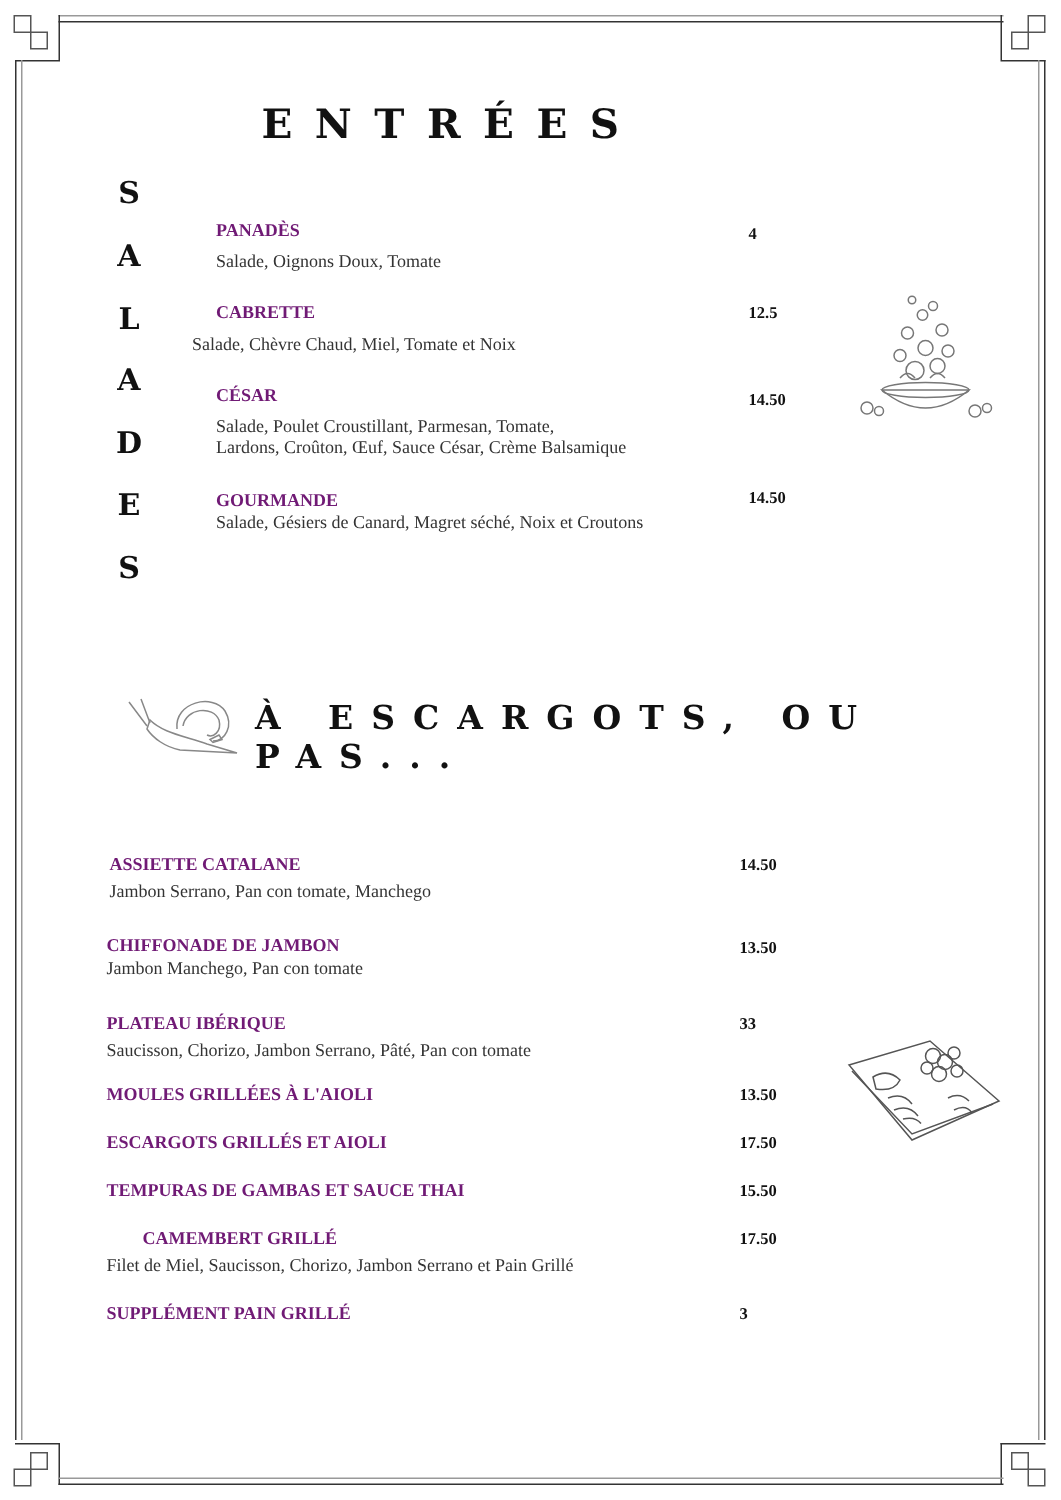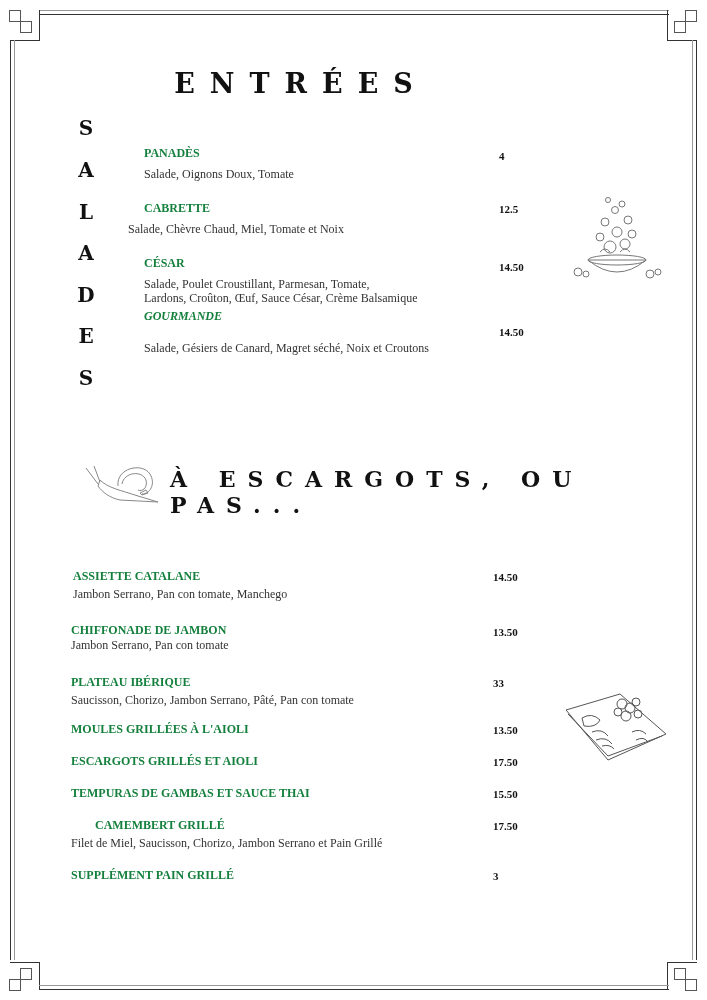--- a/index.html
+++ b/index.html
@@ -5,21 +5,21 @@
   html, body { margin:0; padding:0; }
   body { width:707px; height:1000px; background:#ffffff; position:relative; overflow:hidden;
          font-family:"DejaVu Serif", serif; color:#1a1a1a; }
   .frame-line { position:absolute; background:#333; }
   .frame-line.grey { background:#999; }
   .corner-sq { position:absolute; border:1px solid #555; box-sizing:border-box; }
   .title { position:absolute; left:0; width:602px; text-align:center; top:68px;
            font-family:"DejaVu Serif", serif; font-weight:bold; font-size:27px; letter-spacing:15px; color:#111; }
   .vert-letter { position:absolute; left:76px; width:20px; text-align:center;
                  font-weight:bold; font-size:20px; color:#111; }
-  .item-name { position:absolute; font-family:"Liberation Serif", serif; font-weight:bold; font-size:12px; color:#15803d; }
+  .item-name { position:absolute; font-family:"Liberation Serif", serif; font-weight:bold; font-size:12px; color:#701a75; }
   .item-desc { position:absolute; font-family:"Liberation Serif", serif; font-size:12px; color:#333; line-height:14px; }
   .price { position:absolute; font-family:"Liberation Serif", serif; font-weight:bold; font-size:11px; color:#111; }
   .section2 { position:absolute; left:170px; top:466px; font-weight:bold; font-size:22px; letter-spacing:12px; color:#111; }
   .illus { position:absolute; }
 </style>
 </head>
 <body>
 
 <div>
 
@@ -75,21 +75,21 @@
     <div class="item-desc" style="left:128px;top:222px;">Salade, Chèvre Chaud, Miel, Tomate et Noix</div>
     <div class="price" style="left:499px;top:203px;">12.5</div>
   </div>
   <div>
     <div class="item-name" style="left:144px;top:256px;">CÉSAR</div>
     <div class="item-desc" style="left:144px;top:277px;">Salade, Poulet Croustillant, Parmesan, Tomate,</div>
     <div class="item-desc" style="left:144px;top:291px;">Lardons, Croûton, Œuf, Sauce César, Crème Balsamique</div>
     <div class="price" style="left:499px;top:261px;">14.50</div>
   </div>
   <div>
-    <div class="item-name" style="left:144px;top:309px;font-style:italic;">GOURMANDE</div>
+    <div class="item-name" style="left:144px;top:326px;">GOURMANDE</div>
     <div class="item-desc" style="left:144px;top:341px;">Salade, Gésiers de Canard, Magret séché, Noix et Croutons</div>
     <div class="price" style="left:499px;top:326px;">14.50</div>
   </div>
 </div>
 
 <svg class="illus" style="left:570px;top:192px;" width="95" height="95" viewBox="0 0 95 95">
   <g fill="none" stroke="#777" stroke-width="1">
     <path d="M18 68 Q47 92 76 68 Z"></path>
     <ellipse cx="47" cy="68" rx="29" ry="5"></ellipse>
     <circle cx="40" cy="55" r="6"></circle>
@@ -122,21 +122,21 @@
 <div class="section2">À ESCARGOTS, OU PAS...</div>
 
 <div>
   <div>
     <div class="item-name" style="left:73px;top:569px;">ASSIETTE CATALANE</div>
     <div class="item-desc" style="left:73px;top:587px;">Jambon Serrano, Pan con tomate, Manchego</div>
     <div class="price" style="left:493px;top:571px;">14.50</div>
   </div>
   <div>
     <div class="item-name" style="left:71px;top:623px;">CHIFFONADE DE JAMBON</div>
-    <div class="item-desc" style="left:71px;top:638px;">Jambon Serrano, Pan con tomate</div>
+    <div class="item-desc" style="left:71px;top:638px;">Jambon Manchego, Pan con tomate</div>
     <div class="price" style="left:493px;top:626px;">13.50</div>
   </div>
   <div>
     <div class="item-name" style="left:71px;top:675px;text-align:right;">PLATEAU IBÉRIQUE</div>
     <div class="item-desc" style="left:71px;top:693px;">Saucisson, Chorizo, Jambon Serrano, Pâté, Pan con tomate</div>
     <div class="price" style="left:493px;top:677px;">33</div>
   </div>
   <div>
     <div class="item-name" style="left:71px;top:722px;">MOULES GRILLÉES À L'AIOLI</div>
     <div class="price" style="left:493px;top:724px;">13.50</div>

